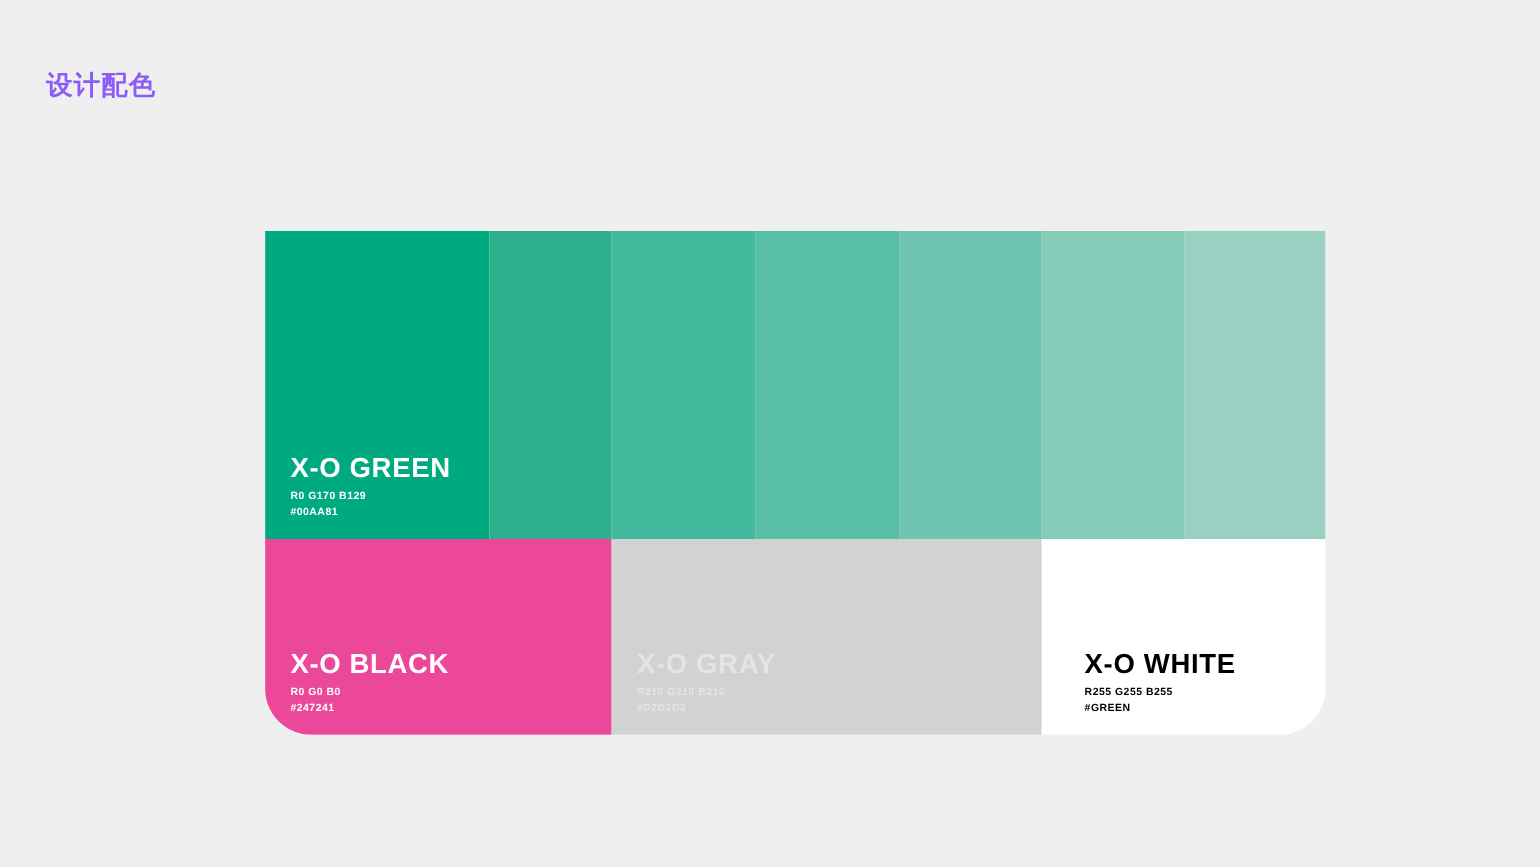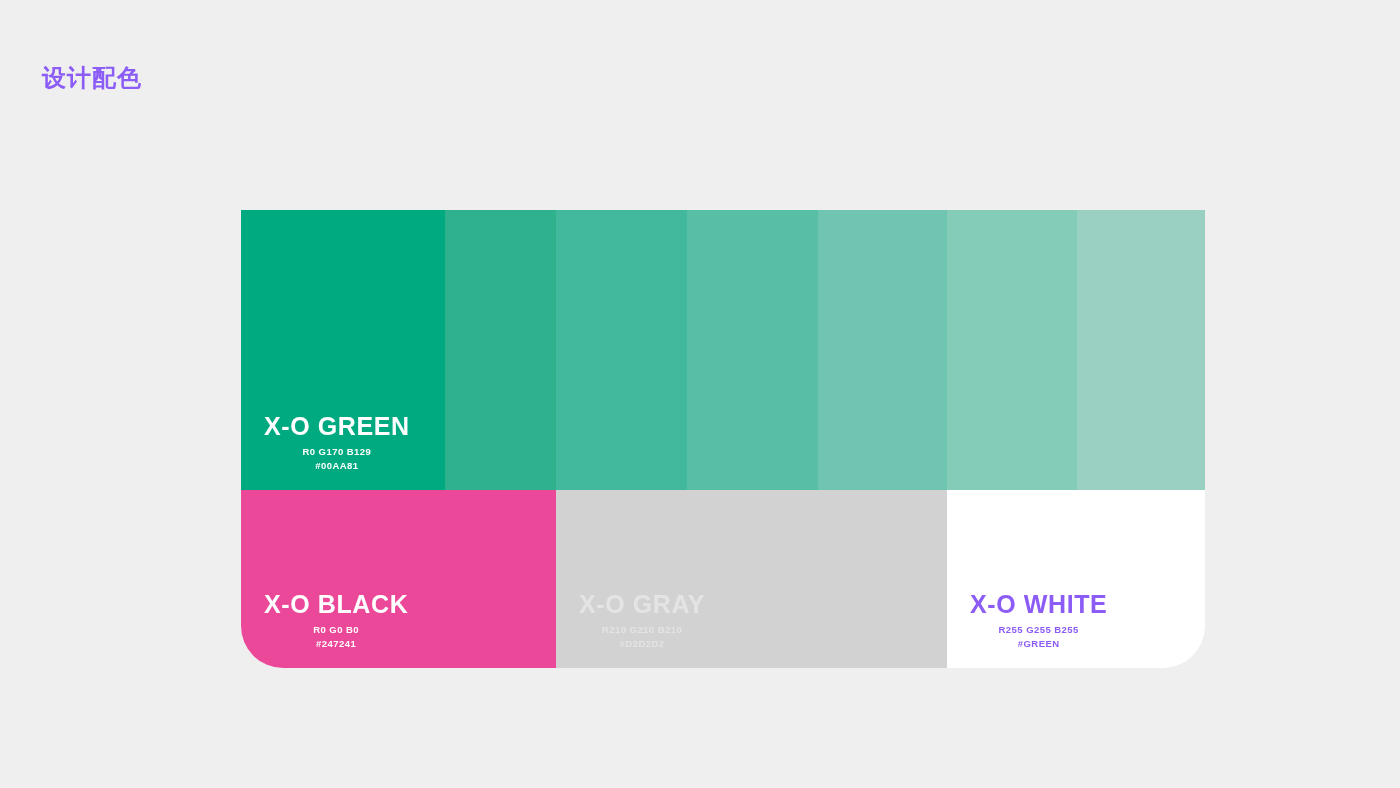--- a/index.html
+++ b/index.html
@@ -32,21 +32,20 @@
   
   .palette-card {
     position: absolute;
     left: 241px;
     top: 210px;
     width: 964px;
     height: 458px;
     border-bottom-left-radius: 42px;
     border-bottom-right-radius: 42px;
     overflow: hidden;
-    text-align: center;
   }
 
   
   .green-row {
     position: absolute;
     left: 0;
     top: 0;
     width: 100%;
     height: 280px;
     display: flex;
@@ -100,21 +99,21 @@
   .cap-light .name,
   .cap-light .rgb,
   .cap-light .hex { color: #ffffff; }
 
   .cap-gray .name,
   .cap-gray .rgb,
   .cap-gray .hex { color: #e4e4e4; }
 
   .cap-white .name,
   .cap-white .rgb,
-  .cap-white .hex { color: #8b5cf6; }
+  .cap-white .hex { color: #000000; margin-left: 16px; }
 </style>
 </head>
 <body>
 
 <h1 class="page-title">设计配色</h1>
 
 <div class="palette-card">
 
   <div class="green-row">
 

